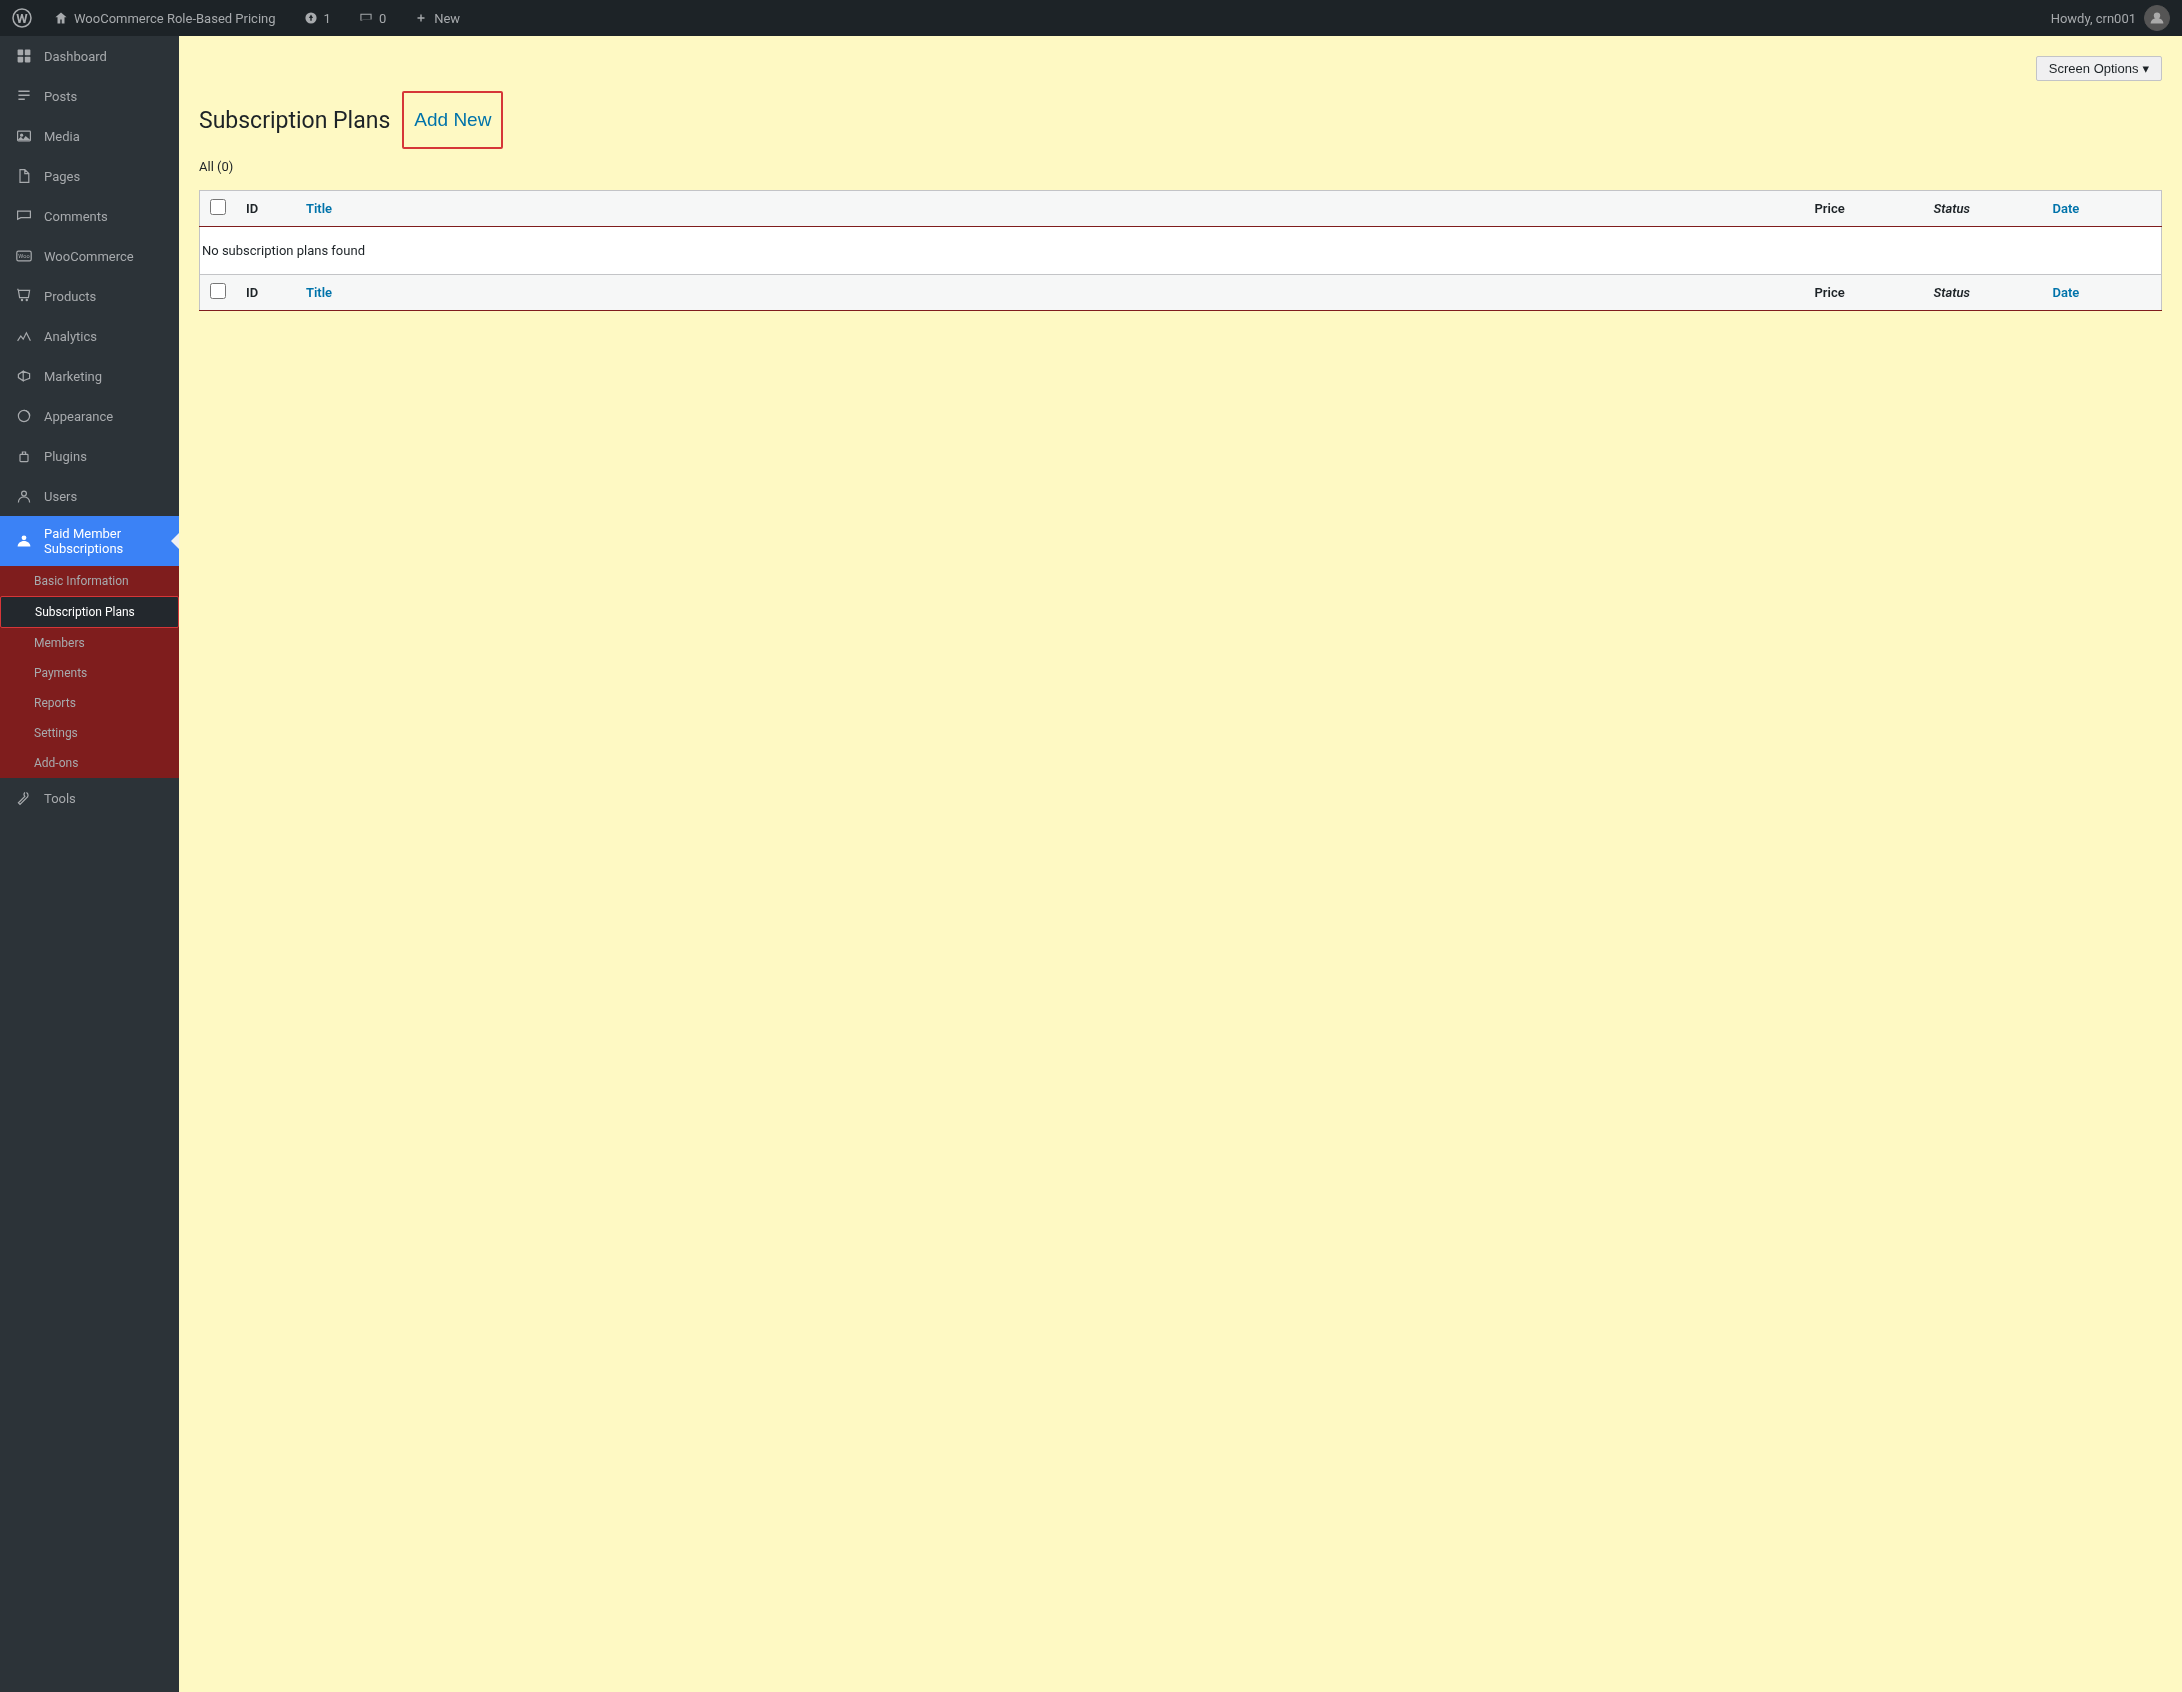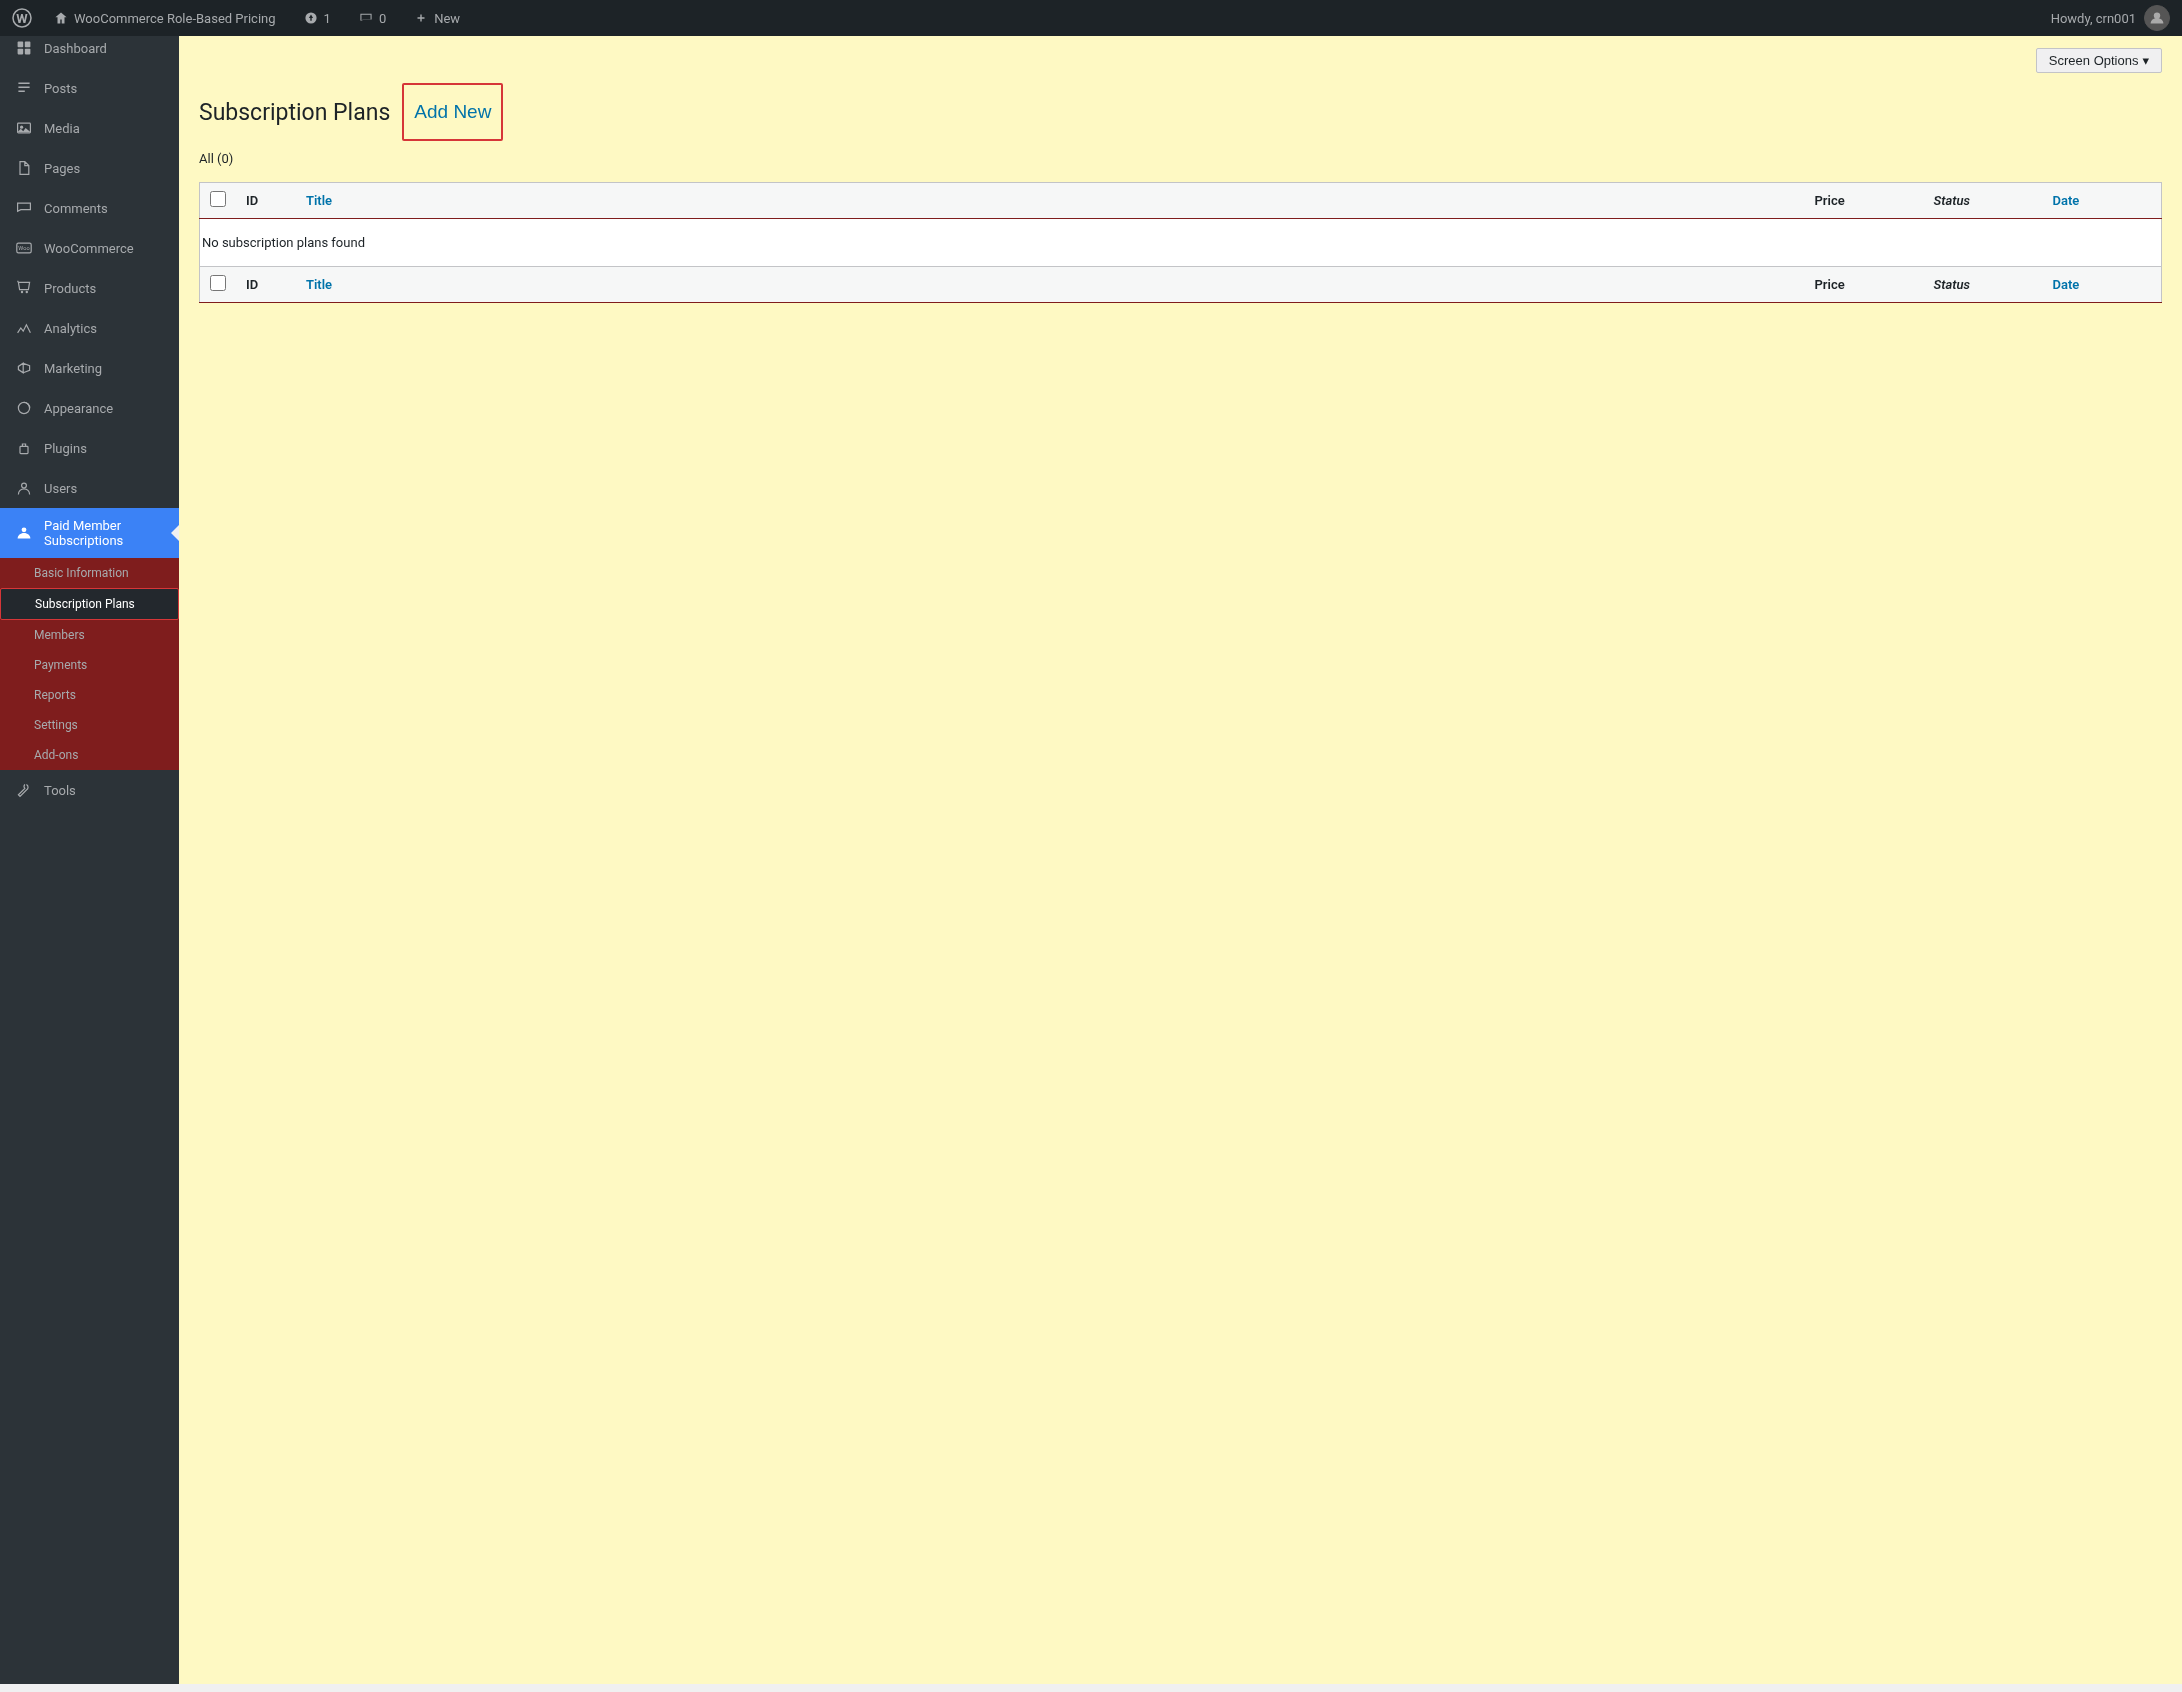--- a/index.html
+++ b/index.html
@@ -37,21 +37,21 @@
     .adminbar-avatar {
       width: 26px; height: 26px; border-radius: 50%;
       background: #555; border: 1px solid #555;
       overflow: hidden; display: flex; align-items: center; justify-content: center;
       color: #ccc; font-size: 12px;
     }
 
     
     #wpwrap {
       display: flex;
-      margin-top: 28px;
+      margin-top: 36px;
       min-height: calc(100vh - 36px);
     }
 
     
     #adminmenu {
       width: 179px;
       background: #2c3338;
       flex-shrink: 0;
       padding-top: 0;
     }

